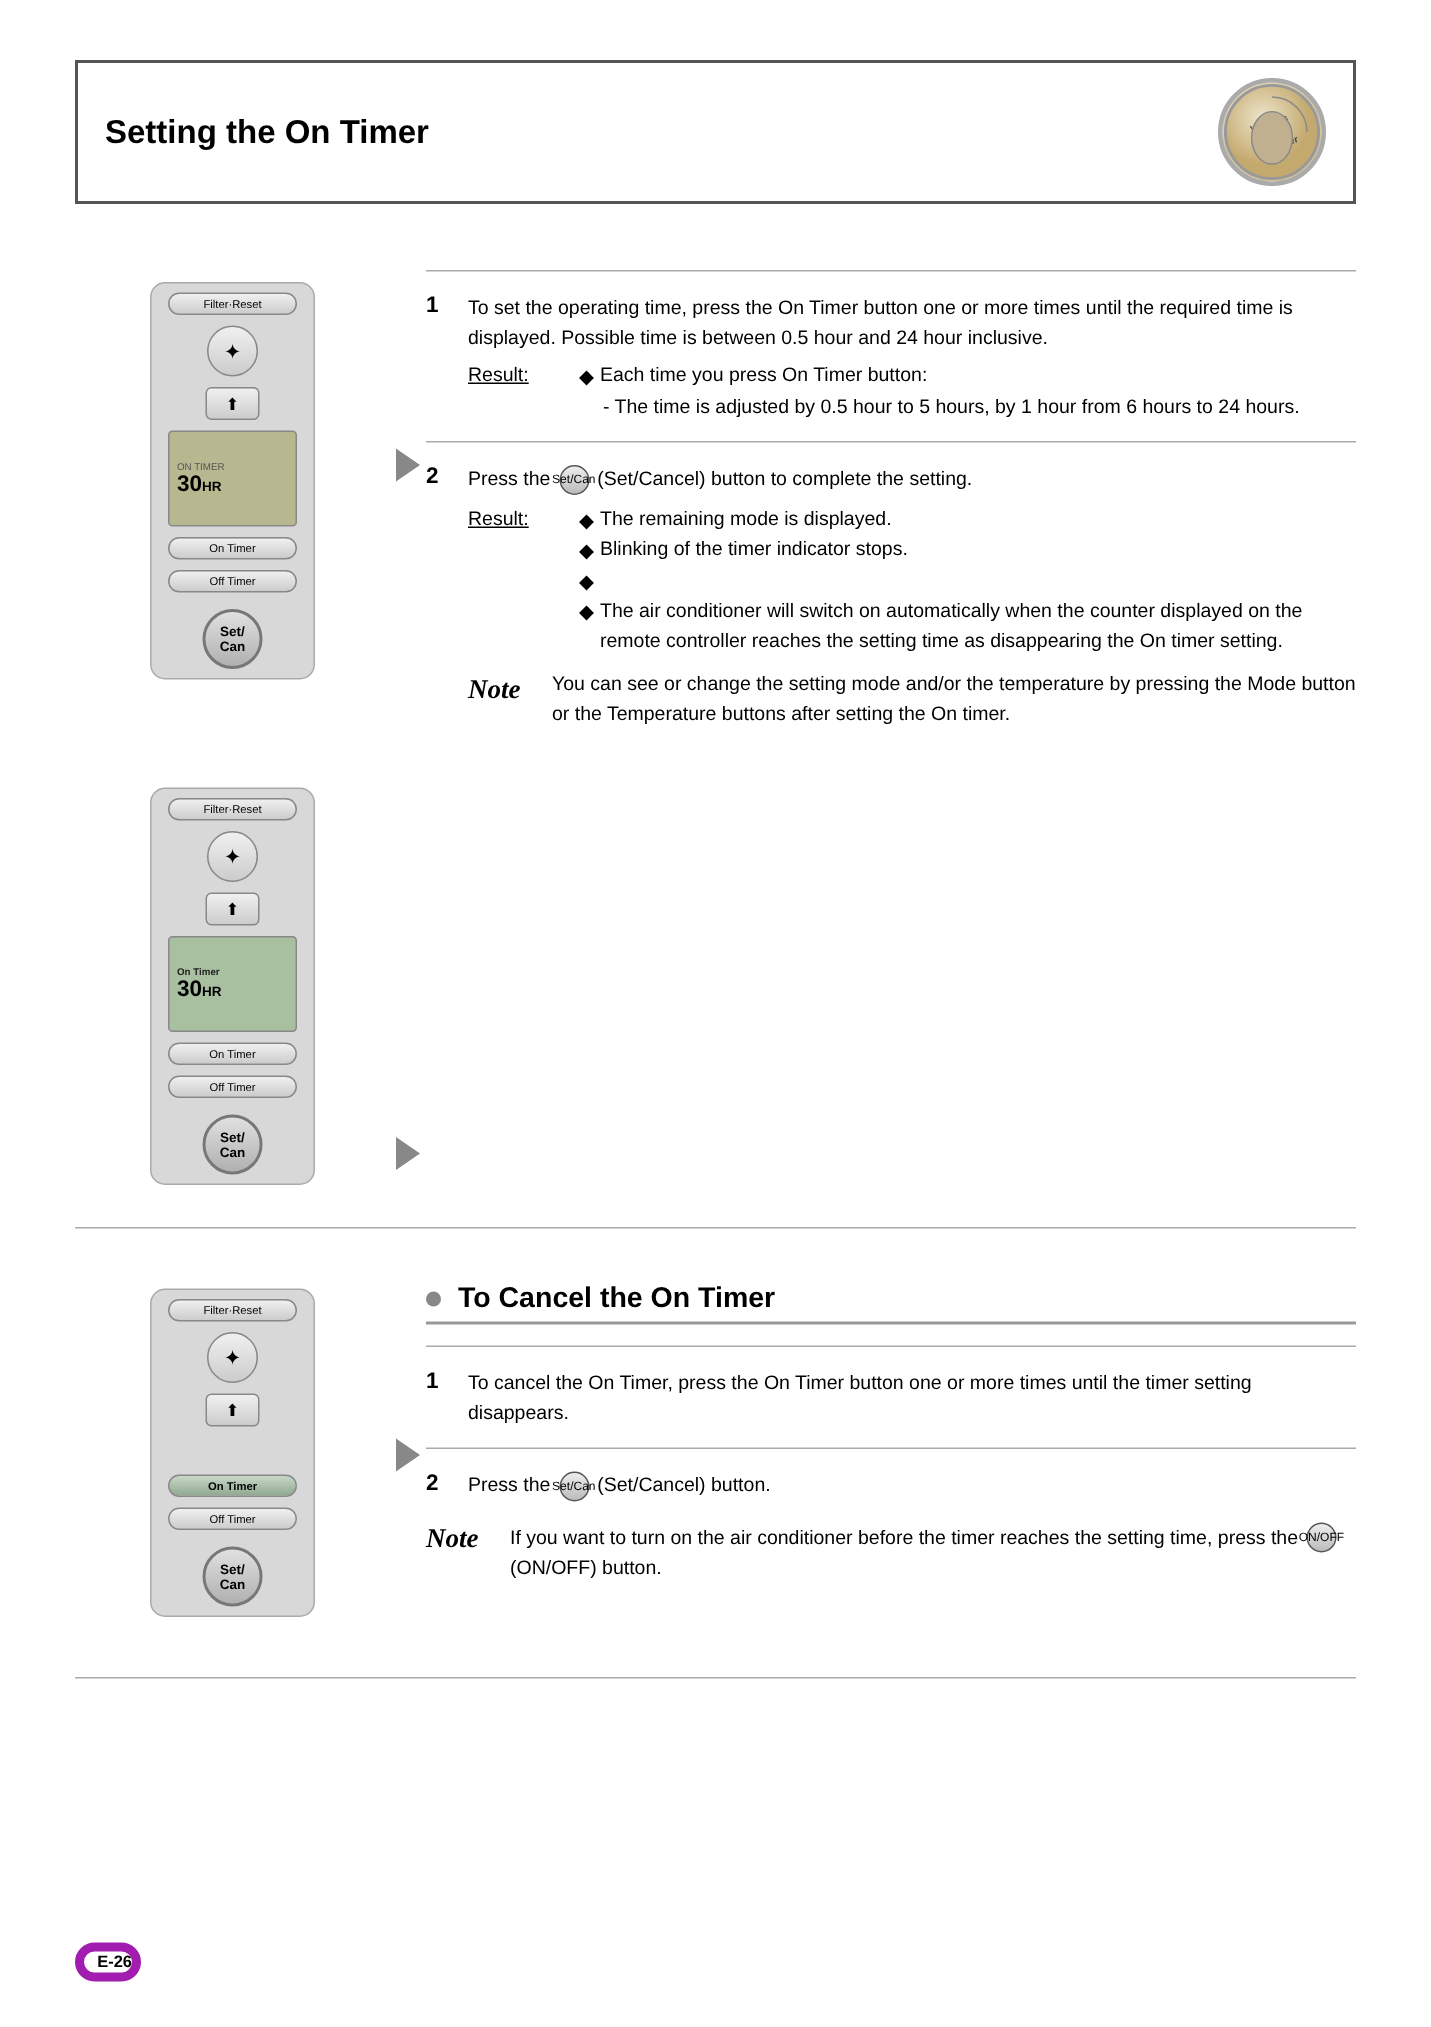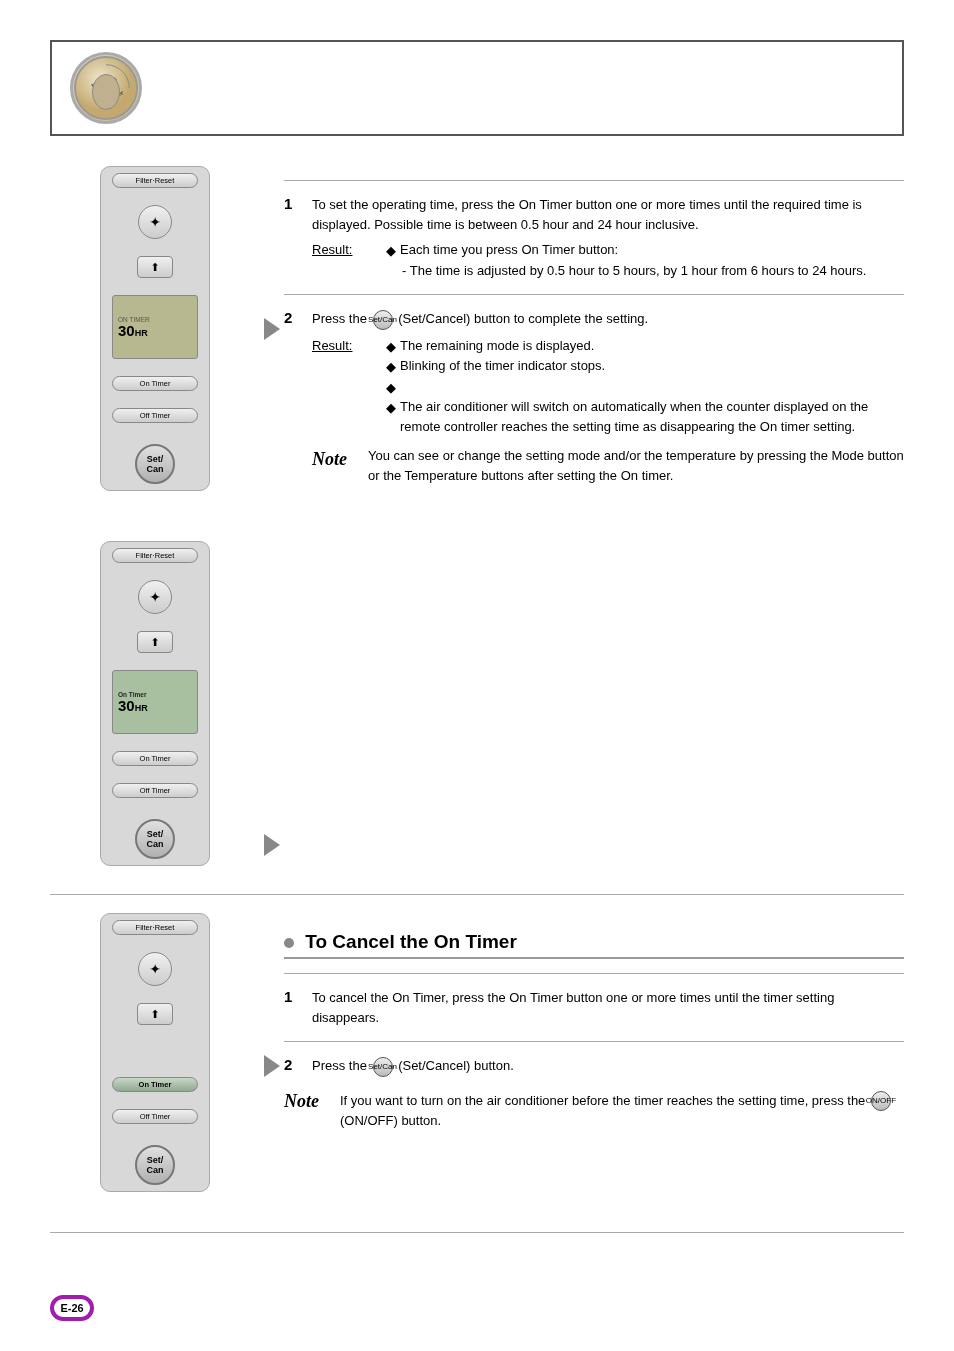--- a/index.html
+++ b/index.html
@@ -163,25 +163,25 @@
       vertical-align: middle;
     }
 
     
     .page-num-badge {
       position: absolute;
       bottom: 30px;
       left: 50px;
       width: 44px;
       height: 26px;
-      border: 4px solid #a21caf;
+      border: 6px solid #a21caf;
       border-radius: 13px;
       display: flex;
       align-items: center;
-      justify-content: center;
+      justify-content: flex-end;
       font-size: 11px;
       font-weight: bold;
       background: #fff;
     }
 
     
     .icon-inline {
       display: inline-flex;
       align-items: center;
       justify-content: center;
@@ -209,21 +209,22 @@
 
     .remote-body {
       width: 110px;
       background: #d8d8d8;
       border-radius: 10px;
       border: 1.5px solid #aaa;
       padding: 6px 5px;
       display: flex;
       flex-direction: column;
       align-items: center;
-      gap: 17px;
+      gap: 7px;
+      margin-top: 22px;
     }
 
     .r-btn {
       width: 86px;
       border: 1px solid #888;
       border-radius: 8px;
       background: linear-gradient(to bottom, #f0f0f0, #cccccc);
       font-size: 7.5px;
       text-align: center;
       padding: 2px 4px;
@@ -265,20 +266,21 @@
       border-bottom: 11px solid transparent;
       border-left: 16px solid #888;
     }
   </style>
 </head>
 <body>
 
 <div class="page">
 
   <div class="header-box">
+    <span class="header-title">Setting the On Timer</span>
     <div class="remote-badge-inner">
       <svg width="68" height="68" viewBox="0 0 68 68">
         <circle cx="34" cy="34" r="32" fill="url(#bgGrad)" stroke="#999" stroke-width="2"></circle>
         <defs>
           <radialGradient id="bgGrad" cx="40%" cy="35%">
             <stop offset="0%" stop-color="#ede5cc"></stop>
             <stop offset="100%" stop-color="#c4a96e"></stop>
           </radialGradient>
         </defs>
         <path d="M34 10 A24 24 0 0 1 58 34" fill="none" stroke="#888" stroke-width="1"></path>

